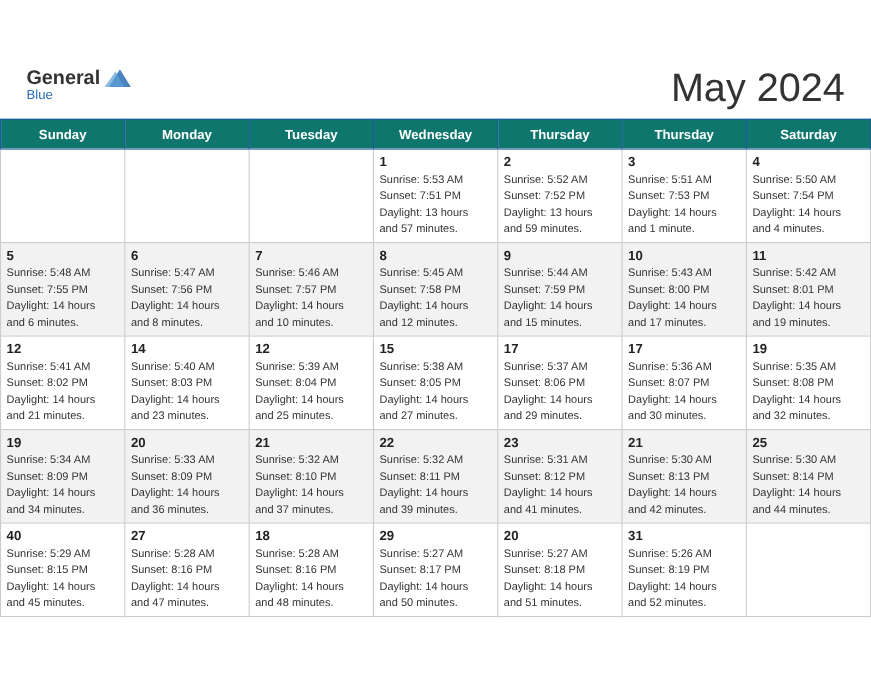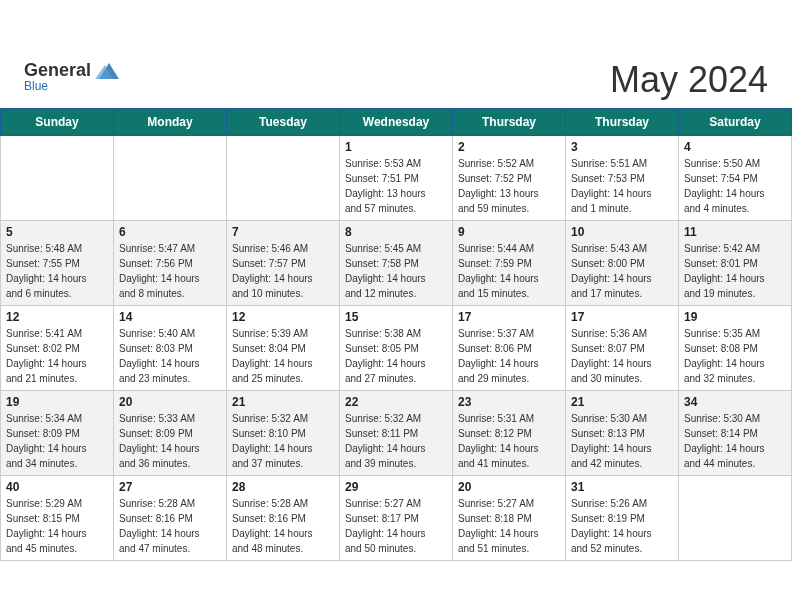--- a/index.html
+++ b/index.html
@@ -217,35 +217,35 @@
         </td>
         <td>
           <div class="day-number">23</div>
           <div class="day-info">Sunrise: 5:31 AM<br>Sunset: 8:12 PM<br>Daylight: 14 hours<br>and 41 minutes.</div>
         </td>
         <td>
           <div class="day-number">21</div>
           <div class="day-info">Sunrise: 5:30 AM<br>Sunset: 8:13 PM<br>Daylight: 14 hours<br>and 42 minutes.</div>
         </td>
         <td>
-          <div class="day-number">34</div>
+          <div class="day-number">25</div>
           <div class="day-info">Sunrise: 5:30 AM<br>Sunset: 8:14 PM<br>Daylight: 14 hours<br>and 44 minutes.</div>
         </td>
       </tr>
       <tr>
         <td>
           <div class="day-number">40</div>
           <div class="day-info">Sunrise: 5:29 AM<br>Sunset: 8:15 PM<br>Daylight: 14 hours<br>and 45 minutes.</div>
         </td>
         <td>
           <div class="day-number">27</div>
           <div class="day-info">Sunrise: 5:28 AM<br>Sunset: 8:16 PM<br>Daylight: 14 hours<br>and 47 minutes.</div>
         </td>
         <td>
-          <div class="day-number">28</div>
+          <div class="day-number">18</div>
           <div class="day-info">Sunrise: 5:28 AM<br>Sunset: 8:16 PM<br>Daylight: 14 hours<br>and 48 minutes.</div>
         </td>
         <td>
           <div class="day-number">29</div>
           <div class="day-info">Sunrise: 5:27 AM<br>Sunset: 8:17 PM<br>Daylight: 14 hours<br>and 50 minutes.</div>
         </td>
         <td>
           <div class="day-number">20</div>
           <div class="day-info">Sunrise: 5:27 AM<br>Sunset: 8:18 PM<br>Daylight: 14 hours<br>and 51 minutes.</div>
         </td>

